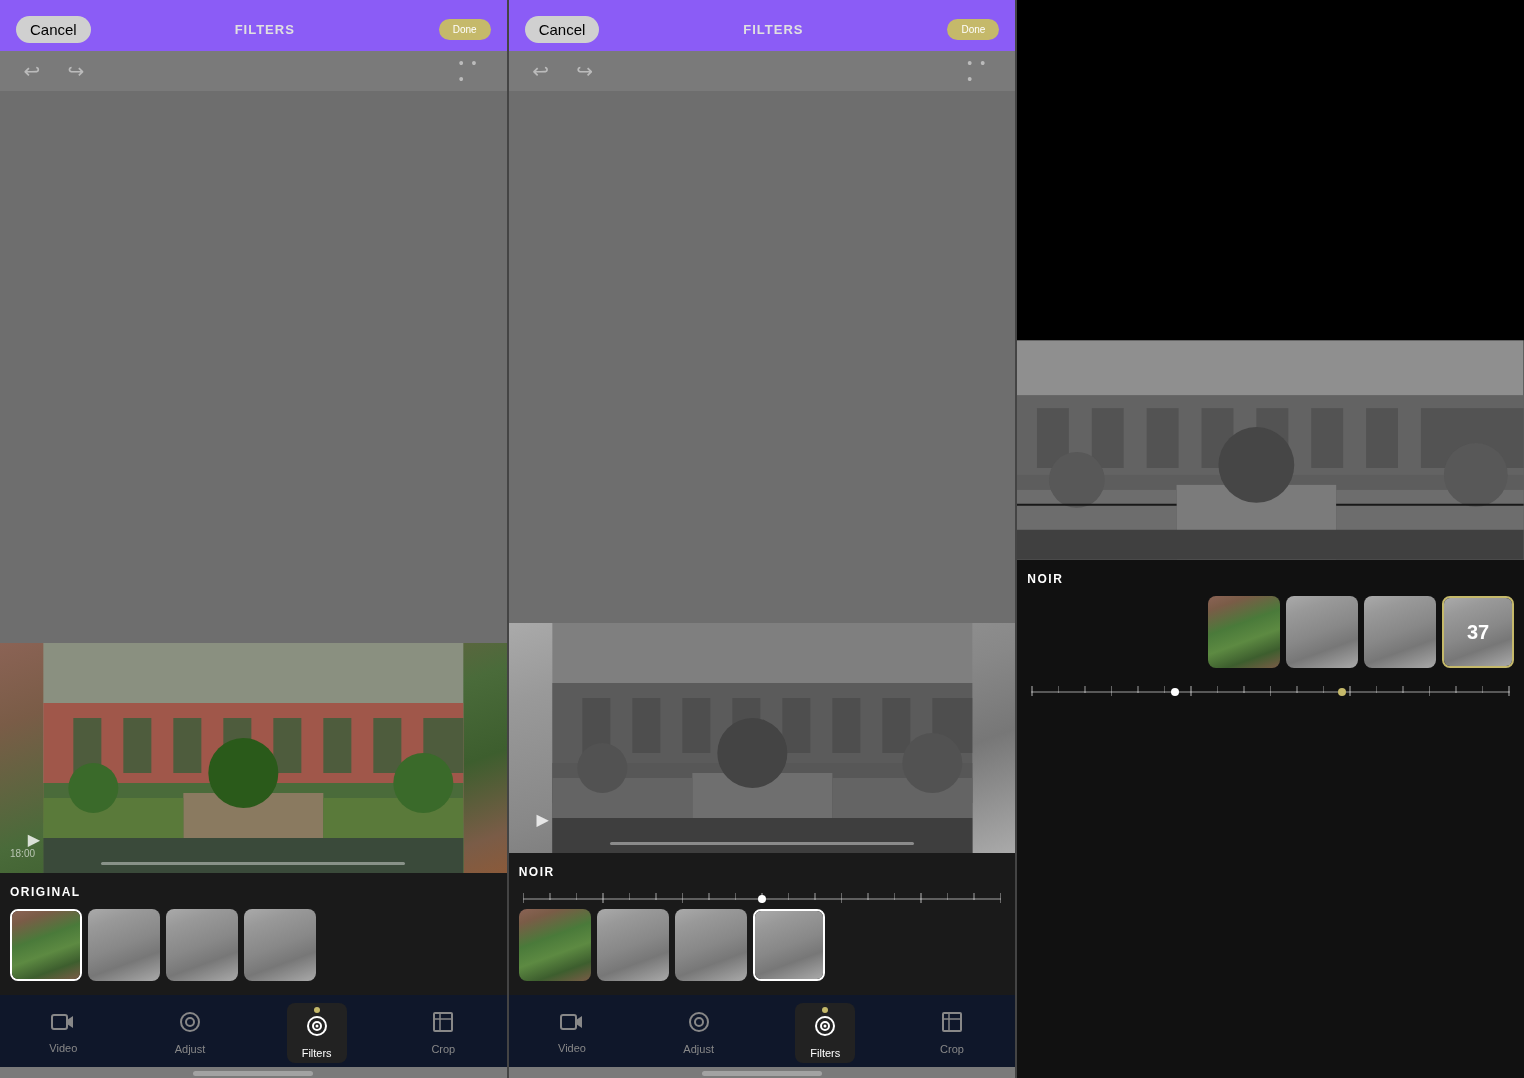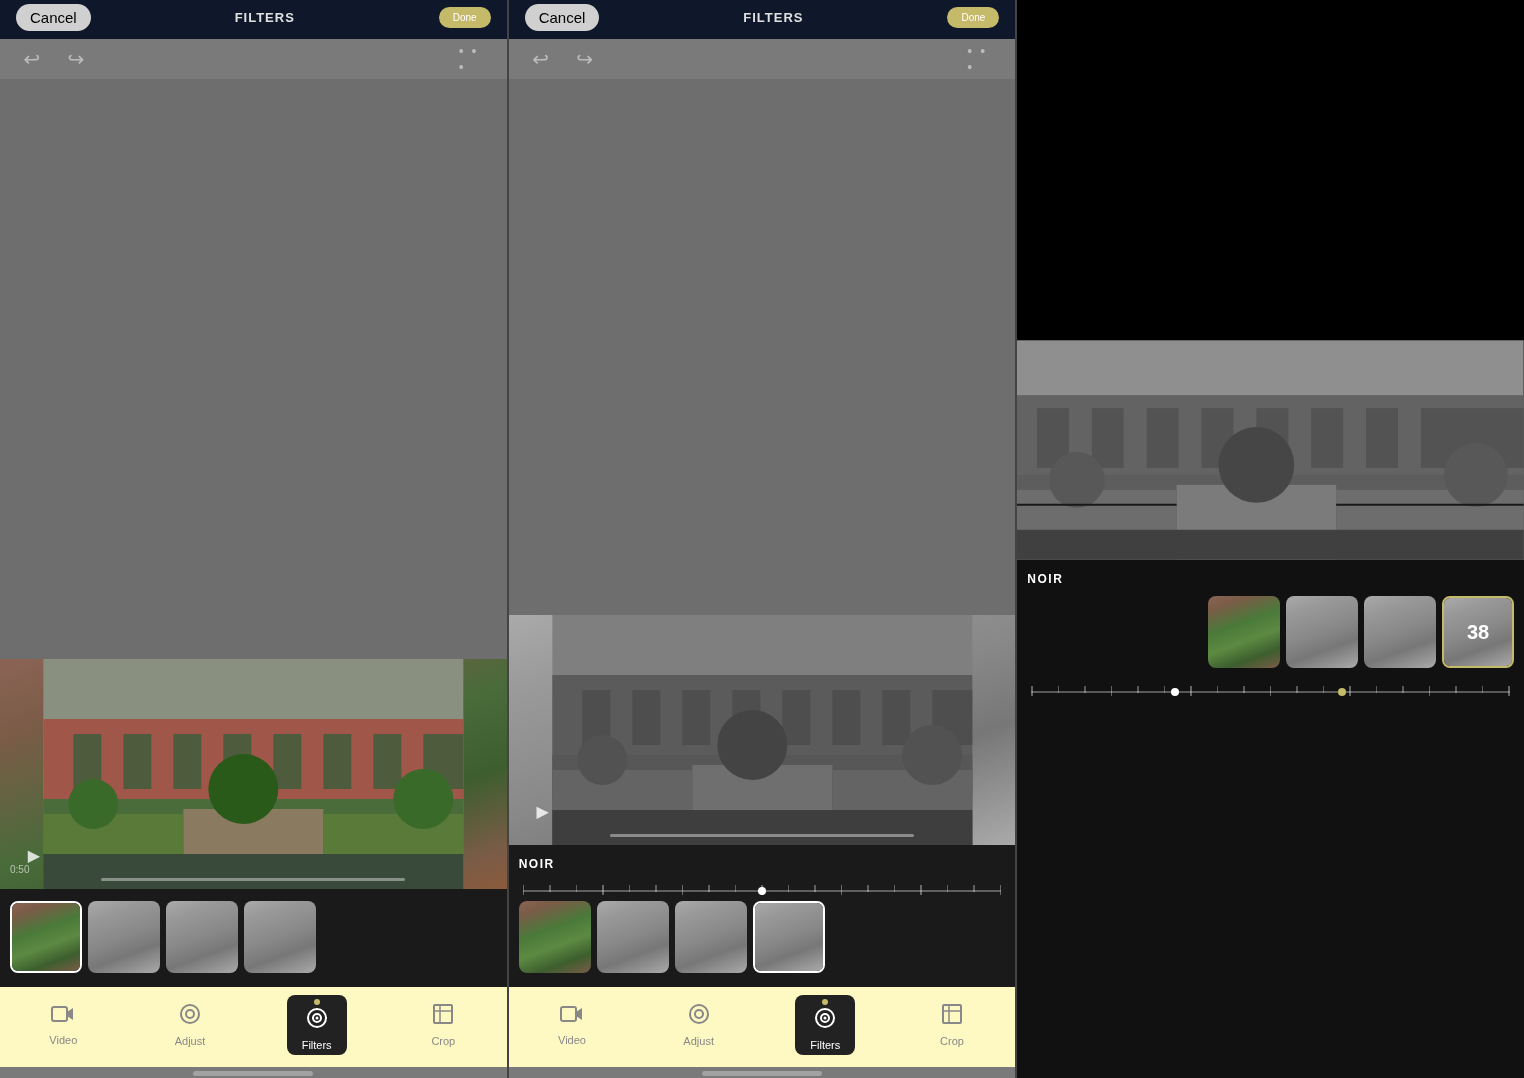--- a/index.html
+++ b/index.html
@@ -21,22 +21,22 @@
       position: relative;
       border-right: 1px solid #555;
     }
     .panel:last-child { border-right: none; }
 
     
     .header {
       display: flex;
       align-items: center;
       justify-content: space-between;
-      padding: 4px 16px 8px;
-      background: #0f172a;
+      padding: 16px 16px 8px;
+      background: #8b5cf6;
       flex-shrink: 0;
     }
 
     .btn-cancel {
       background: #d0d0d0;
       border: none;
       border-radius: 14px;
       padding: 5px 14px;
       font-size: 15px;
       color: #000;
@@ -232,22 +232,22 @@
     .slider-dot-yellow {
       background: #c5b96a;
       left: 65%;
     }
 
     
     .bottom-nav {
       display: flex;
       justify-content: space-around;
       align-items: center;
-      background: #fef9c3;
-      padding: 8px 0 12px;
+      background: #0f172a;
+      padding: 8px 0 4px;
     }
 
     .nav-item {
       display: flex;
       flex-direction: column;
       align-items: center;
       gap: 4px;
       cursor: pointer;
       min-width: 60px;
     }
@@ -373,24 +373,25 @@
       <rect x="280" y="155" width="140" height="75" fill="#5a7a3a"></rect>
 
       <rect x="0" y="195" width="420" height="35" fill="#3a4a3a"></rect>
 
       <circle cx="50" cy="145" r="25" fill="#3a6a2a"></circle>
       <circle cx="200" cy="130" r="35" fill="#2a5a1a"></circle>
       <circle cx="380" cy="140" r="30" fill="#3a6a2a"></circle>
     </svg>
     <div class="play-btn">▶</div>
     <div class="progress-bar"></div>
-    <div class="timestamp" style="font-size:10px; color:rgba(255,255,255,0.6); bottom:14px; left:10px;">0:50</div>
+    <div class="timestamp" style="font-size:10px; color:rgba(255,255,255,0.6); bottom:14px; left:10px;">18:00</div>
   </div>
 
   <div class="bottom-panel">
+    <div class="filter-label">ORIGINAL</div>
 
     <div class="filter-strip">
       <div class="filter-thumb filter-thumb-selected" style="border:2px solid #fff;">
         <div class="garden-color"></div>
       </div>
       <div class="filter-thumb">
         <div class="garden-bw"></div>
       </div>
       <div class="filter-thumb">
         <div class="garden-bw"></div>
@@ -620,21 +621,21 @@
       </div>
       <div class="filter-thumb">
         <div class="garden-bw"></div>
       </div>
       <div class="filter-thumb">
         <div class="garden-bw"></div>
       </div>
       <div class="filter-thumb filter-thumb-selected" style="border:2px solid #c5b96a; position:relative;">
 
         <div class="garden-bw"></div>
-        <div class="num-badge" style="font-size:20px; font-weight:bold; color:#fff; position:absolute; top:50%; left:50%; transform:translate(-50%,-50%);">38</div>
+        <div class="num-badge" style="font-size:20px; font-weight:bold; color:#fff; position:absolute; top:50%; left:50%; transform:translate(-50%,-50%);">37</div>
       </div>
     </div>
 
     <div class="slider-container" style="margin-top:8px;">
       <div class="slider-track">
         <div style="display:flex; justify-content:space-between; position:absolute; width:100%; top:-5px;">
           <div style="width:1.5px; height:10px; background:rgba(255,255,255,0.35);"></div>
           <div style="width:1.5px; height:7px; background:rgba(255,255,255,0.3);"></div>
           <div style="width:1.5px; height:7px; background:rgba(255,255,255,0.3);"></div>
           <div style="width:1.5px; height:10px; background:rgba(255,255,255,0.35);"></div>

